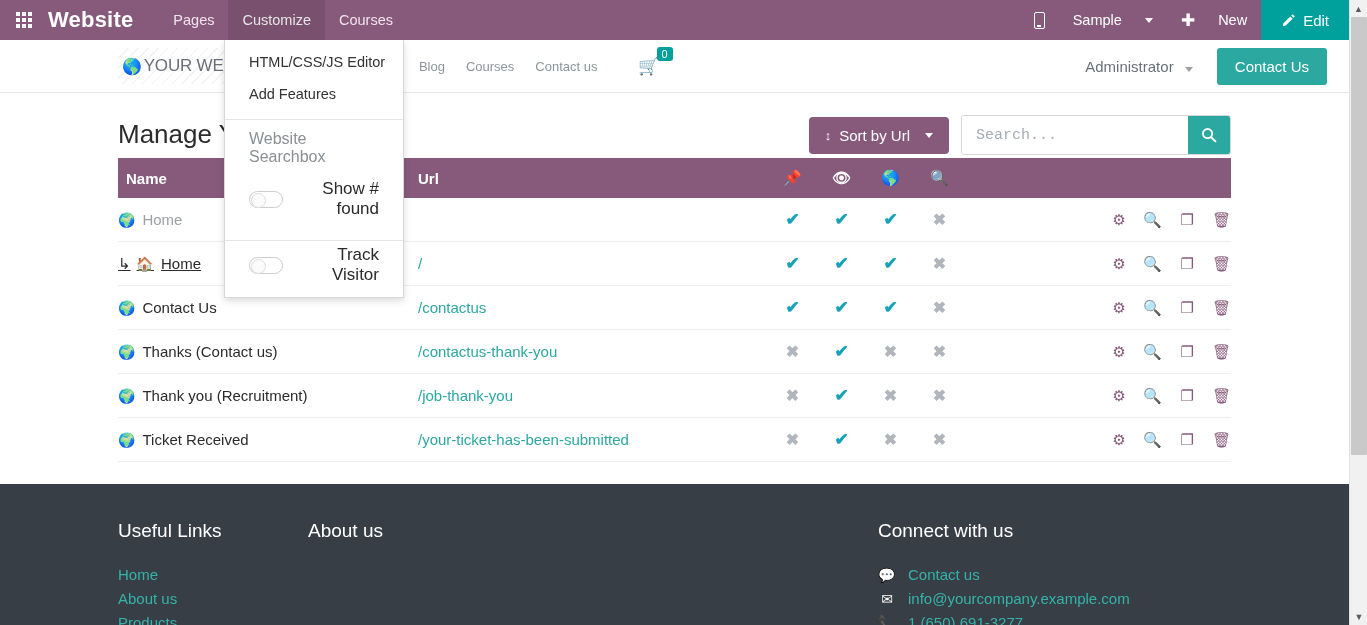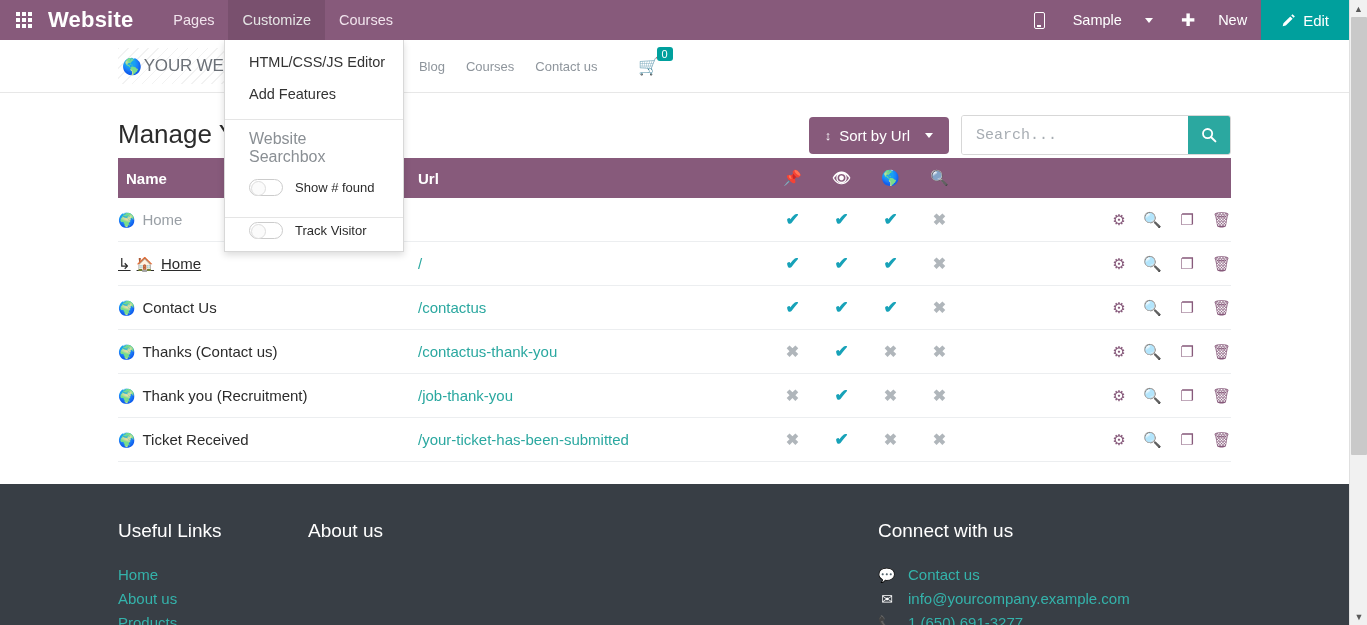--- a/index.html
+++ b/index.html
@@ -42,21 +42,21 @@
     border:1px solid #d8d8d8; border-top:none; z-index:35;
     box-shadow:0 3px 7px rgba(0,0,0,.14);
     padding:6px 0 0 0;
   }
   .dd-item { padding:8px 24px; font-size:14.5px; color:#333; cursor:pointer; white-space:nowrap;}
   .dd-sep { border-top:1px solid #e5e5e5; margin:9px 0 0; }
   .dd-label { padding:10px 24px 6px; font-size:16px; color:#8a8f94; }
   .dd-toggle-row { display:flex; align-items:center; gap:12px; padding:7px 24px 12px; cursor:pointer; }
   .toggle { width:34px; height:17px; border-radius:9px; background:#fff; border:1px solid #ccc; position:relative; flex:none;}
   .toggle:after{content:"";position:absolute;left:1px;top:1px;width:13px;height:13px;border-radius:50%;background:#fbfbfb;border:1px solid #ddd;}
-  .dd-toggle-row span { font-size:13px; color:#2b2b2b;text-align:right; }
+  .dd-toggle-row span { font-size:17px; color:#2b2b2b;text-align:right; }
   .dd-block2 { padding-top:4px; }
 
   
   .site-nav {
     height:53px; background:#fff; border-bottom:1px solid #e7e7e7;
     display:flex; align-items:center; padding:0 22px 0 118px; position:relative; z-index:10;
   }
   .logo { display:flex; align-items:center; gap:2px; font-size:17px; color:#6b7077; letter-spacing:-0.2px;
     background-image:repeating-linear-gradient(135deg,#f2f2f2 0 1px,transparent 1px 7px);
     padding:8px 4px;}
@@ -182,20 +182,27 @@
     <div class="nav-links">
       <a href="#">Events</a>
       <a href="#">Forum</a>
       <a href="#">Blog</a>
       <a href="#">Courses</a>
       <a href="#">Contact us</a>
       <span class="cart">
         <span>🛒</span>
         <span class="badge">0</span>
       </span>
+    </div>
+    <div class="nav-right">
+      <span class="admin">
+        <span>Administrator</span>
+        <span class="caret" style="color:#9aa0a6"></span>
+      </span>
+      <span class="contact-btn">Contact Us</span>
     </div>
   </div>
 
   <div class="content">
     <div class="content-head">
       <div class="page-title">Manage Y</div>
       <div class="tools">
         <div class="sort-btn">
           <span class="updown">↕</span>
           <span>Sort by Url</span>

